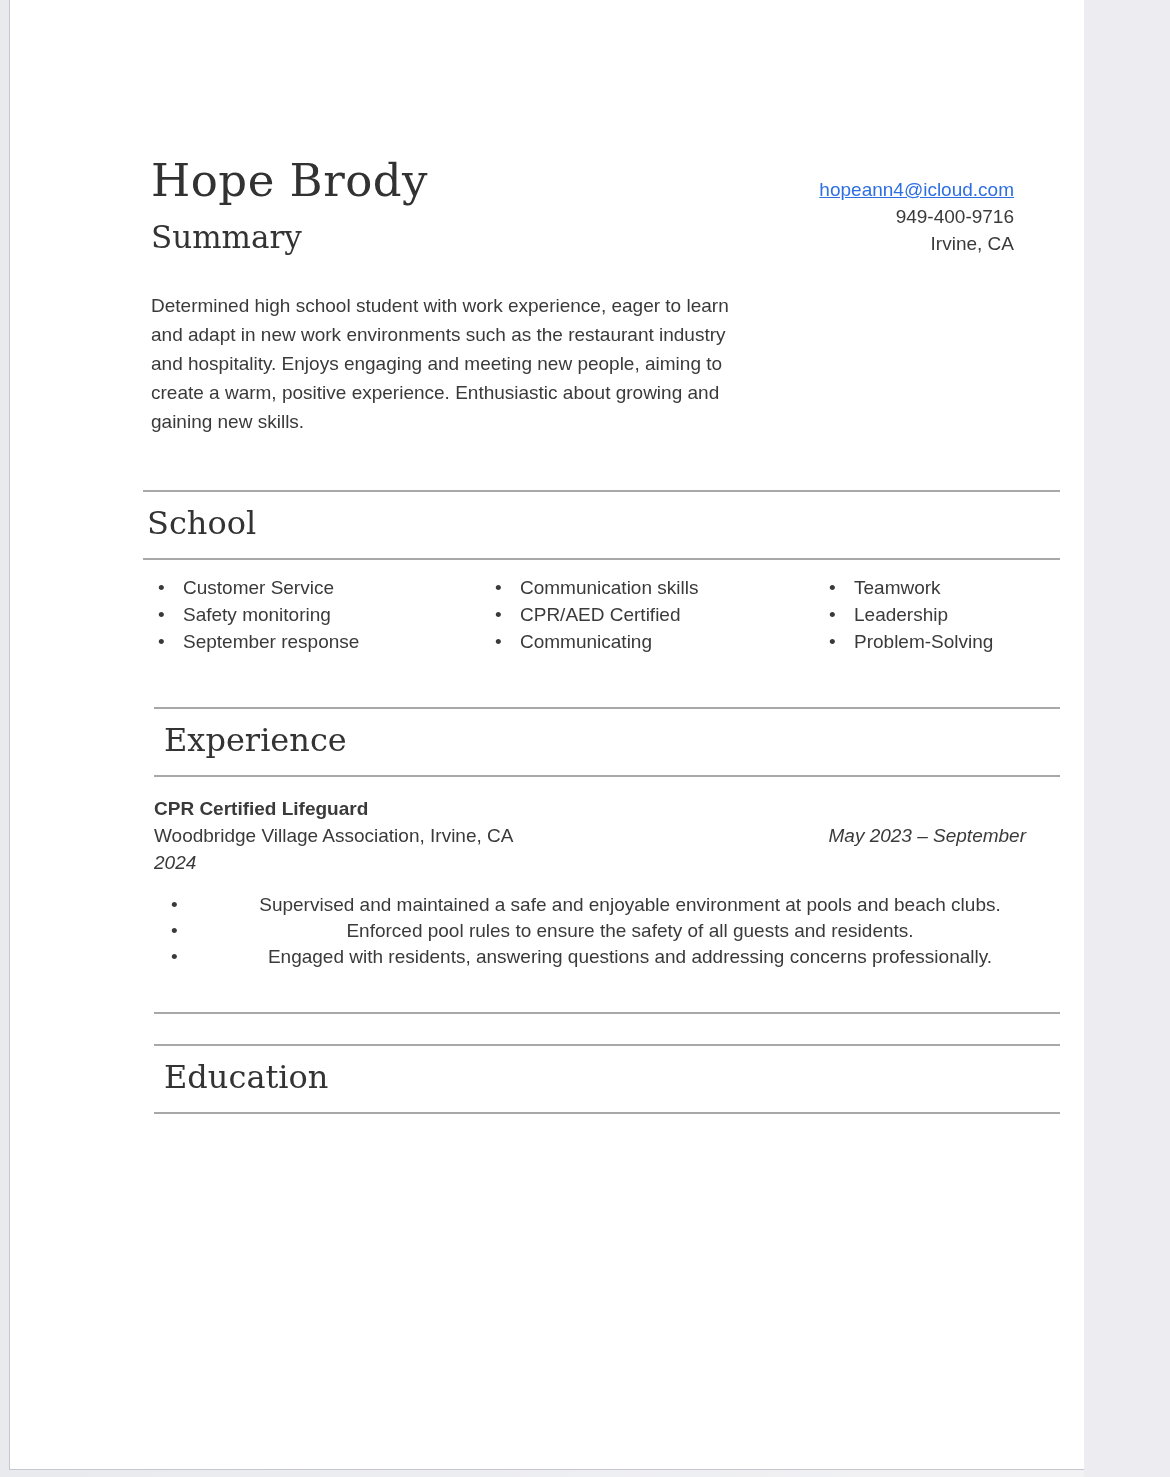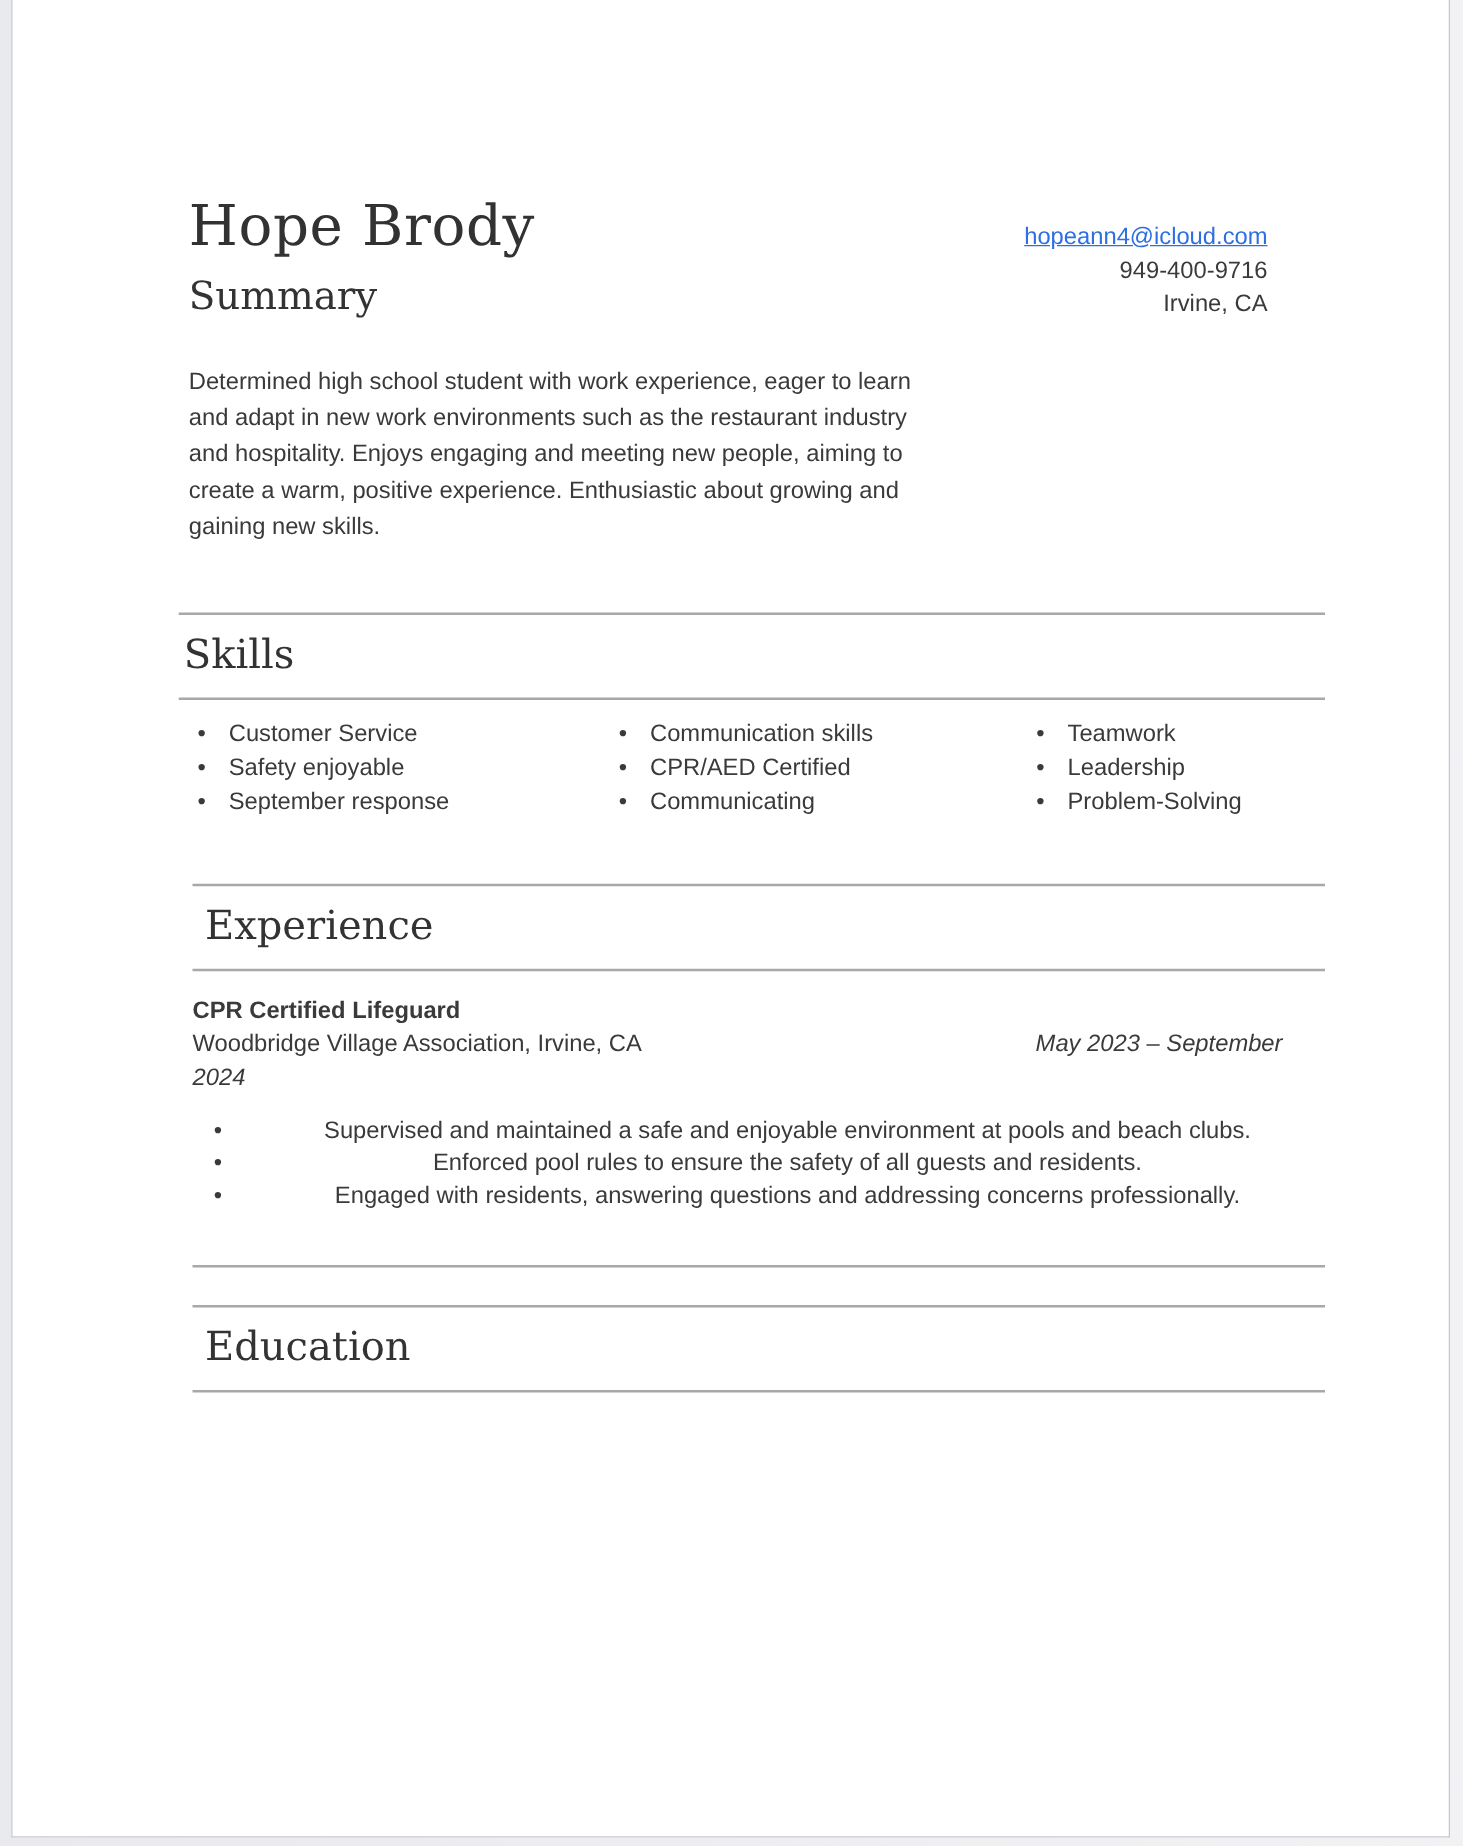--- a/index.html
+++ b/index.html
@@ -7,21 +7,21 @@
   html, body {
     width: 1170px;
     height: 1477px;
     background: #ededf1;
     font-family: "Liberation Sans", sans-serif;
     color: #3a3a3a;
   }
 
   .canvas {
     position: relative;
-    width: 1170px;
+    width: 1084px;
     height: 1477px;
     background: linear-gradient(90deg, #e9eaee 0%, #f2f2f5 100%);
     overflow: hidden;
   }
 
   .page {
     position: absolute;
     left: 9px;
     top: 0;
     width: 1151px;
@@ -162,26 +162,26 @@
         <div><a>hopeann4@icloud.com</a></div>
         <div>949-400-9716</div>
         <div>Irvine, CA</div>
       </div>
     </div>
 
     <p class="summary-text">Determined high school student with work experience, eager to learn and adapt in new work environments such as the restaurant industry and hospitality. Enjoys engaging and meeting new people, aiming to create a warm, positive experience. Enthusiastic about growing and gaining new skills.</p>
 
     <section class="skills-section">
       <hr class="rule">
-      <div class="section-heading">Skills</div>
+      <div class="section-heading">School</div>
       <hr class="rule">
       <div class="skills-grid">
         <div>
           <div class="skill-item">Customer Service</div>
-          <div class="skill-item">Safety enjoyable</div>
+          <div class="skill-item">Safety monitoring</div>
           <div class="skill-item">September response</div>
         </div>
         <div>
           <div class="skill-item">Communication skills</div>
           <div class="skill-item">CPR/AED Certified</div>
           <div class="skill-item">Communicating</div>
         </div>
         <div>
           <div class="skill-item">Teamwork</div>
           <div class="skill-item">Leadership</div>

